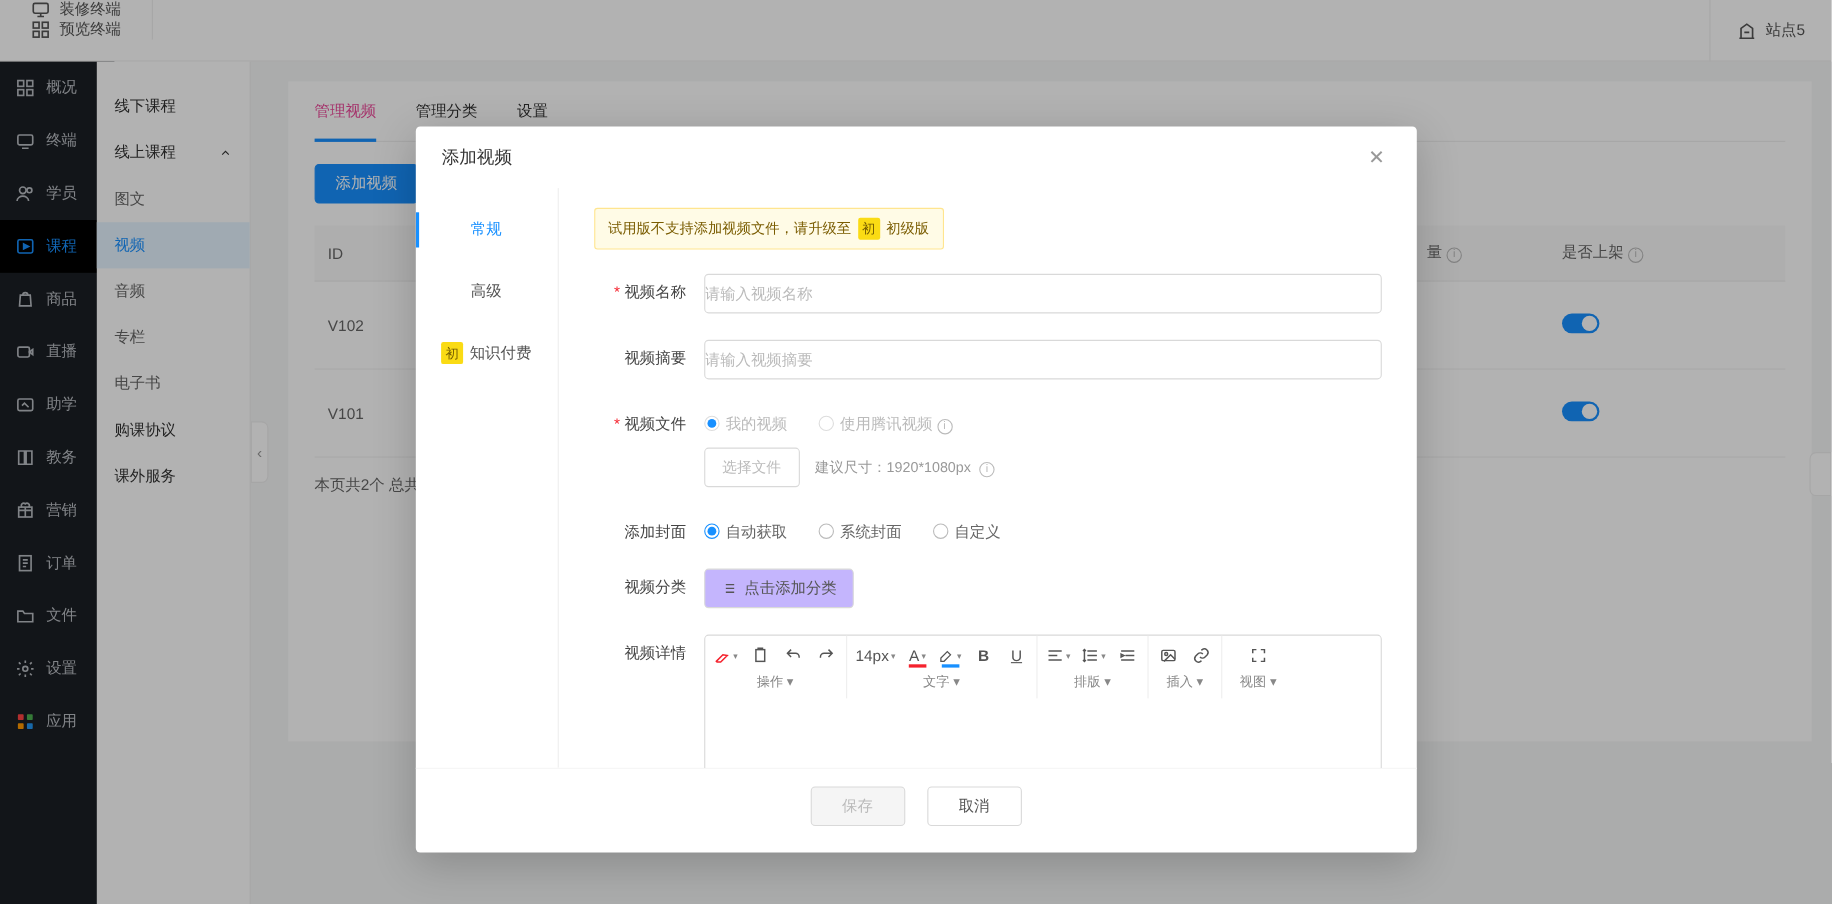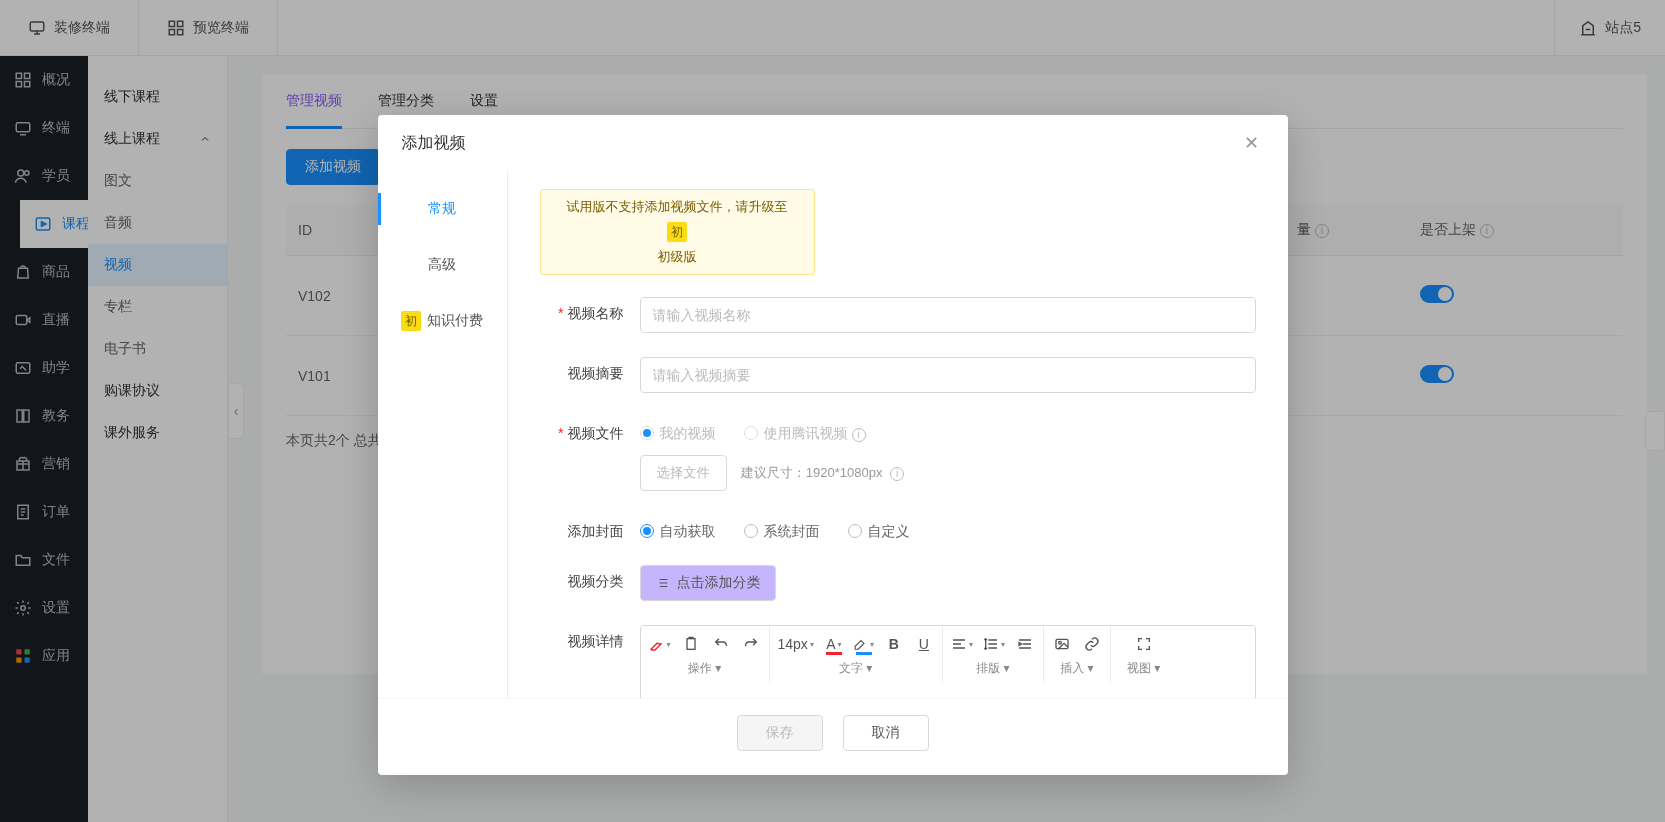--- a/index.html
+++ b/index.html
@@ -1,50 +1,50 @@
 <!DOCTYPE html>
 <html><head>
 <meta charset="utf-8">
 <style>
 * { box-sizing: border-box; margin: 0; padding: 0; }
 body { font-family: -apple-system, "PingFang SC", "Microsoft YaHei", sans-serif; font-size: 14px; color: #333; background: #f5f6f7; overflow: hidden; width: 1665px; height: 822px; position: relative; }
 
 
 .top-header { height: 56px; background: #fff; display: flex; align-items: center; border-bottom: 1px solid #eee; }
 .logo { width: 145px; height: 56px; background: #1890ff; color: #fff; display: flex; align-items: center; justify-content: center; font-size: 22px; letter-spacing: 4px; font-weight: 300; }
-.top-tabs { display: flex; height: 56px; }
+.top-tabs { display: flex; height: 56px; flex-direction: column; }
 .top-tab { padding: 0 28px; display: flex; align-items: center; gap: 8px; border-right: 1px solid #eee; cursor: pointer; color: #555; }
 .top-tab svg { width: 18px; height: 18px; }
 .top-right { margin-left: auto; padding: 0 24px; display: flex; align-items: center; gap: 8px; color: #555; border-left: 1px solid #eee; height: 56px; }
 
 
 .nav-left { position: absolute; left: 0; top: 56px; bottom: 0; width: 104px; background: #1b1f24; color: #b8bcc2; }
 .nav-left .nav-item { height: 48px; display: flex; align-items: center; gap: 10px; padding-left: 14px; cursor: pointer; font-size: 14px; }
-.nav-left .nav-item.active { background: #ffffff; color: #1890ff; margin-left: 20px; }
+.nav-left .nav-item.active { background: #000000; color: #1890ff; }
 .nav-left .nav-item svg { width: 18px; height: 18px; flex-shrink: 0; }
 .nav-left .nav-item.app svg rect:nth-child(1){fill:#f44;}
 .nav-left .nav-item.app svg rect:nth-child(2){fill:#4caf50;}
 .nav-left .nav-item.app svg rect:nth-child(3){fill:#ff9800;}
 .nav-left .nav-item.app svg rect:nth-child(4){fill:#2196f3;}
 
 
 .nav-second { position: absolute; left: 88px; top: 56px; bottom: 0; width: 140px; background: #fff; border-right: 1px solid #eee; padding-top: 20px; }
 .nav-second .group-title { padding: 12px 16px; color: #333; display: flex; align-items: center; justify-content: space-between; cursor: pointer; }
 .nav-second .sub-item { padding: 12px 16px 12px 16px; color: #666; cursor: pointer; }
 .nav-second .sub-item.active { background: #e6f4ff; color: #1890ff; }
 
 
 .collapse-handle { position: absolute; left: 228px; top: 50%; transform: translateY(-50%); width: 16px; height: 56px; background: #fff; border: 1px solid #eee; border-radius: 0 6px 6px 0; display: flex; align-items: center; justify-content: center; color: #999; cursor: pointer; }
 
 
 .main { position: absolute; left: 244px; right: 0; top: 56px; bottom: 0; padding: 18px; overflow: auto; }
 .panel { background: #fff; padding: 0 24px 24px; min-height: 600px; }
 .content-tabs { display: flex; gap: 36px; border-bottom: 1px solid #eee; }
 .content-tab { padding: 18px 0; color: #333; cursor: pointer; position: relative; }
-.content-tab.active { color: #8b5cf6; }
+.content-tab.active { color: #ec4899; }
 .content-tab.active::after { content: ""; position: absolute; left: 0; right: 0; bottom: -1px; height: 3px; background: #1890ff; }
 .toolbar { display: flex; gap: 12px; padding: 20px 0; }
 .btn { height: 36px; padding: 0 18px; border-radius: 4px; border: 1px solid #d9d9d9; background: #fff; cursor: pointer; display: inline-flex; align-items: center; gap: 6px; font-size: 14px; }
 .btn.primary { background: #1890ff; border-color: #1890ff; color: #fff; }
 .badge-chu { display: inline-flex; align-items: center; justify-content: center; width: 20px; height: 20px; background: #fadb14; color: #725b00; font-size: 12px; border-radius: 2px; }
 .table { width: 100%; border-collapse: collapse; }
 .table th, .table td { text-align: left; padding: 16px 12px; font-weight: normal; color: #666; }
 .table th { background: #fafafa; border-bottom: 1px solid #eee; }
 .table td { border-bottom: 1px solid #f1f1f1; }
 .thumb { width: 70px; height: 44px; background: linear-gradient(135deg,#5eead4,#34d399); border-radius: 3px; display: inline-block; position: relative; }
@@ -62,26 +62,26 @@
 .modal { position: absolute; left: 50%; top: 115px; transform: translateX(-50%); width: 910px; background: #fff; border-radius: 4px; z-index: 20; box-shadow: 0 10px 40px rgba(0,0,0,0.2); display: flex; flex-direction: column; max-height: 660px; }
 .modal-header { padding: 16px 24px; display: flex; align-items: center; justify-content: space-between; }
 .modal-title { font-size: 16px; color: #333; }
 .close-btn { width: 24px; height: 24px; display: flex; align-items: center; justify-content: center; cursor: pointer; color: #999; font-size: 18px; }
 .modal-body { display: flex; flex: 1; overflow: hidden; }
 .modal-left-tabs { width: 130px; border-right: 1px solid #eee; padding-top: 10px; }
 .modal-left-tab { height: 56px; display: flex; align-items: center; justify-content: center; gap: 6px; cursor: pointer; color: #555; position: relative; }
 .modal-left-tab.active { color: #1890ff; }
 .modal-left-tab.active::before { content:""; position:absolute; left:0; top:12px; bottom:12px; width:3px; background:#1890ff; }
 .modal-form { flex: 1; padding: 18px 32px; overflow-y: auto; }
-.alert-warn { border: 1px solid #ffe58f; background: #fffbe6; padding: 8px 26px; display: inline-flex; align-items: center; gap: 6px; color: #7a5c00; border-radius: 3px; margin-bottom: 22px; font-size: 13px; flex-direction: column; }
+.alert-warn { border: 1px solid #ffe58f; background: #fffbe6; padding: 8px 12px; display: inline-flex; align-items: center; gap: 6px; color: #7a5c00; border-radius: 3px; margin-bottom: 22px; font-size: 13px; }
 .form-row { display: flex; align-items: flex-start; margin-bottom: 24px; }
 .form-label { width: 100px; text-align: right; padding-right: 16px; color: #444; padding-top: 8px; flex-shrink: 0; }
 .form-label .req { color: #f5222d; margin-right: 4px; }
 .form-control { flex: 1; }
-.input { width: 100%; height: 36px; border: 1px solid #d9d9d9; border-radius: 4px; padding: 0 12px; font-size: 14px; outline: none; }
+.input { width: 100%; height: 36px; border: 1px solid #d9d9d9; border-radius: 4px; padding: 0 0; font-size: 14px; outline: none; }
 .input::placeholder { color: #bbb; }
 .radio-group { display: flex; gap: 28px; align-items: center; padding-top: 8px; color: #666; }
 .radio { width: 14px; height: 14px; border: 1px solid #bbb; border-radius: 50%; display: inline-block; position: relative; margin-right: 6px; vertical-align: -2px; }
 .radio.checked { border-color: #1890ff; }
 .radio.checked::after { content:""; position:absolute; inset:2px; background:#1890ff; border-radius:50%; }
 .radio-opt.disabled { color: #bbb; }
 .radio-opt.disabled .radio { border-color: #ddd; }
 .file-row { display: flex; align-items: center; gap: 14px; margin-top: 12px; }
 .file-btn { height: 36px; padding: 0 16px; border: 1px solid #d9d9d9; border-radius: 4px; background: #fff; color: #bbb; cursor: not-allowed; }
 .file-hint { color: #999; font-size: 13px; }
@@ -237,22 +237,22 @@
   <div class="group-title">
       <span>线下课程</span>
     </div>
   <div class="group-title">
       <span>线上课程</span>
       <svg width="12" height="12" viewBox="0 0 24 24" fill="none" stroke="currentColor" stroke-width="2">
         <path d="M6 15l6-6 6 6"></path>
       </svg>
     </div>
   <div class="sub-item">图文</div>
+  <div class="sub-item active">视频</div>
   <div class="sub-item">音频</div>
-  <div class="sub-item active">视频</div>
   <div class="sub-item">专栏</div>
   <div class="sub-item">电子书</div>
   <div class="group-title">
       <span>购课协议</span>
     </div>
   <div class="group-title">
       <span>课外服务</span>
     </div>
 </div>
 

